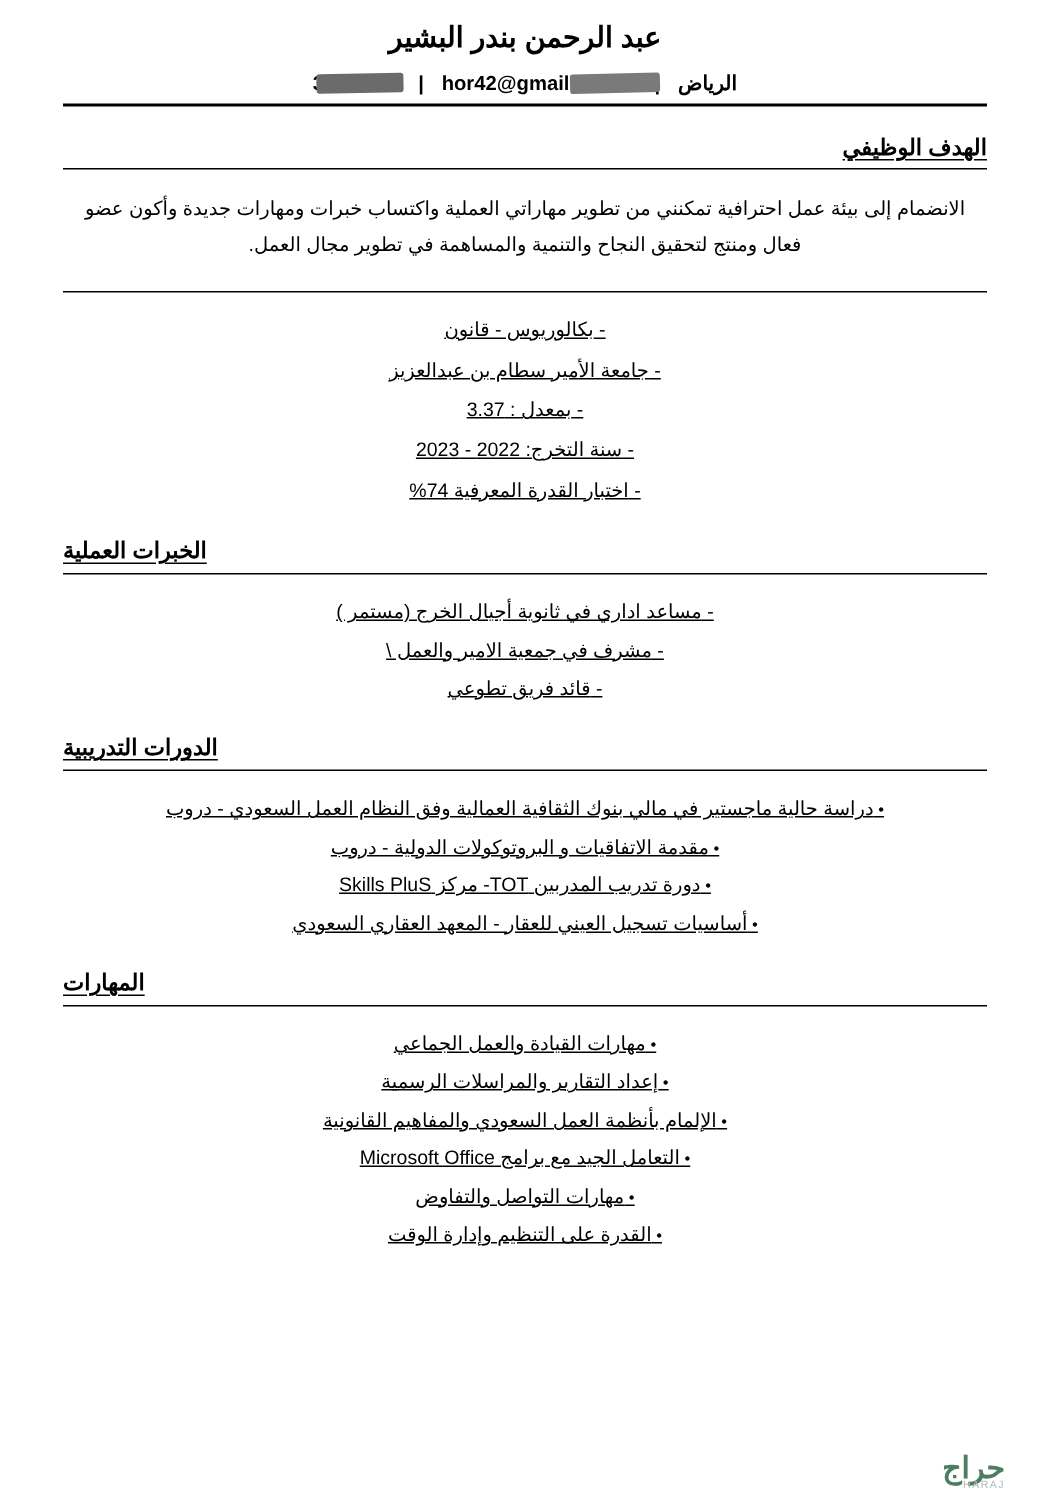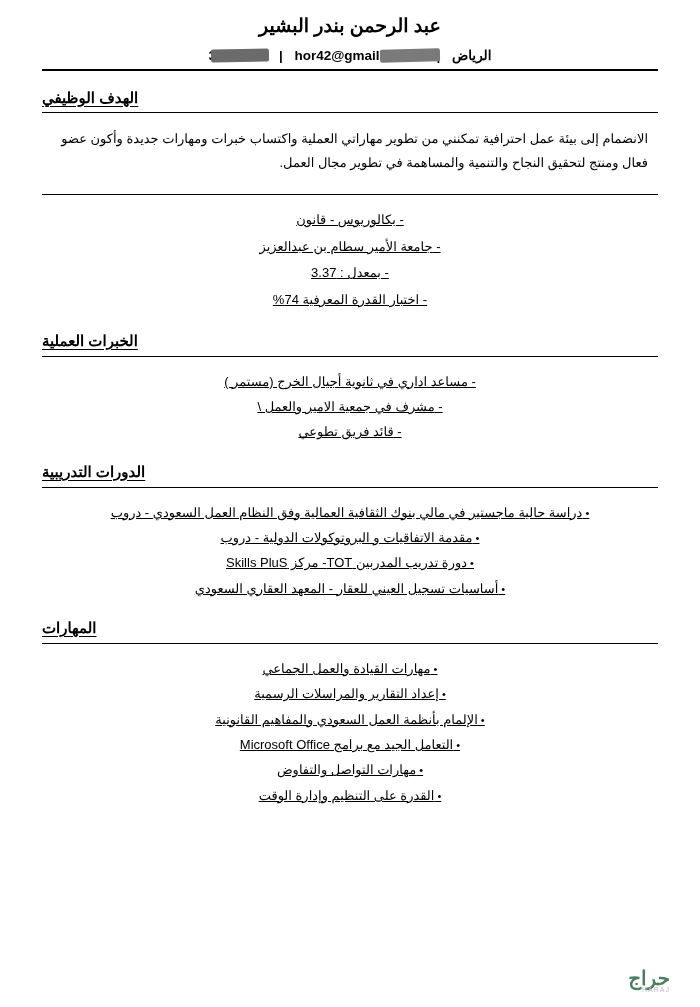--- a/index.html
+++ b/index.html
@@ -90,21 +90,21 @@
     margin: 0 0 6px 0;
     direction: rtl;
   }
   .section-rule {
     border: 0;
     border-top: 1.6px solid #000;
     margin: 0 0 10px 0;
   }
 
   .objective-text {
-    text-align: right;
+    text-align: center;
     font-size: 13px;
     line-height: 1.9;
     margin: 14px 10px 10px 10px;
   }
 
   .center-list {
     list-style: none;
     margin: 0;
     padding: 0;
     text-align: center;
@@ -119,21 +119,21 @@
     content: "- ";
   }
   .bullet-list li::before {
     content: "• ";
     font-size: 11px;
   }
 
   .edu-list li { line-height: 2.05; }
 
   
-  .sec-objective .section-title { margin-bottom: 5px; }
+  .sec-objective .section-title { margin-bottom: 5px; text-align: right; }
   .sec-education .center-list { margin-top: 12px; }
   .sec-experience .center-list { margin-top: 12px; }
   .sec-courses .center-list { margin-top: 12px; }
   .sec-skills .center-list { margin-top: 12px; }
 
   
   .watermark {
     position: absolute;
     left: 596px;
     top: 966px;
@@ -185,20 +185,21 @@
     <hr class="section-rule">
     <div class="objective-text">الانضمام إلى بيئة عمل احترافية تمكنني من تطوير مهاراتي العملية واكتساب خبرات ومهارات جديدة وأكون عضو فعال ومنتج لتحقيق النجاح والتنمية والمساهمة في تطوير مجال العمل.</div>
   </div>
 
   <div class="section sec-education">
     <hr class="section-rule">
     <ul class="center-list dash-list edu-list">
       <li>بكالوريوس - قانون</li>
       <li>جامعة الأمير سطام بن عبدالعزيز</li>
       <li>بمعدل : 3.37</li>
+      <li>سنة التخرج: 2022 - 2023</li>
       <li>اختبار القدرة المعرفية 74%</li>
     </ul>
   </div>
 
   <div class="section sec-experience">
     <div class="section-title">الخبرات العملية</div>
     <hr class="section-rule">
     <ul class="center-list dash-list">
       <li>مساعد اداري في ثانوية أجيال الخرج (مستمر )</li>
       <li>مشرف في جمعية الامير والعمل \</li>

